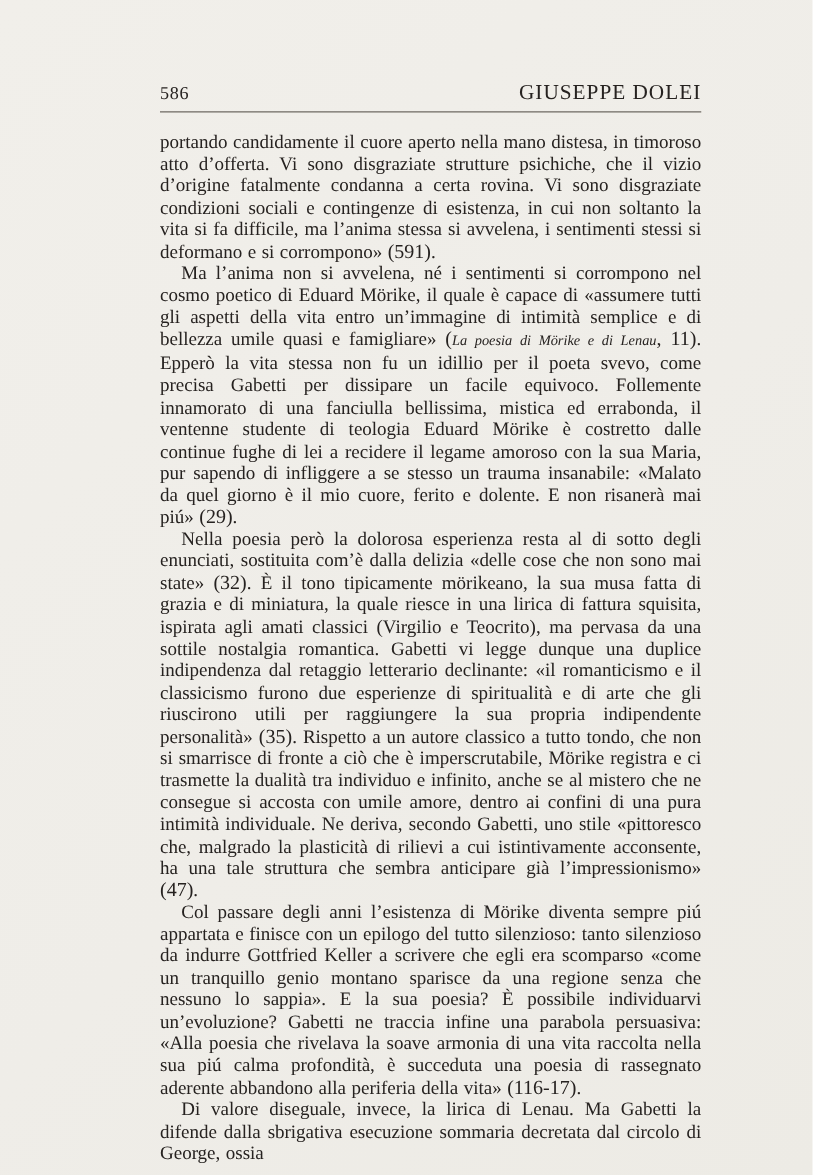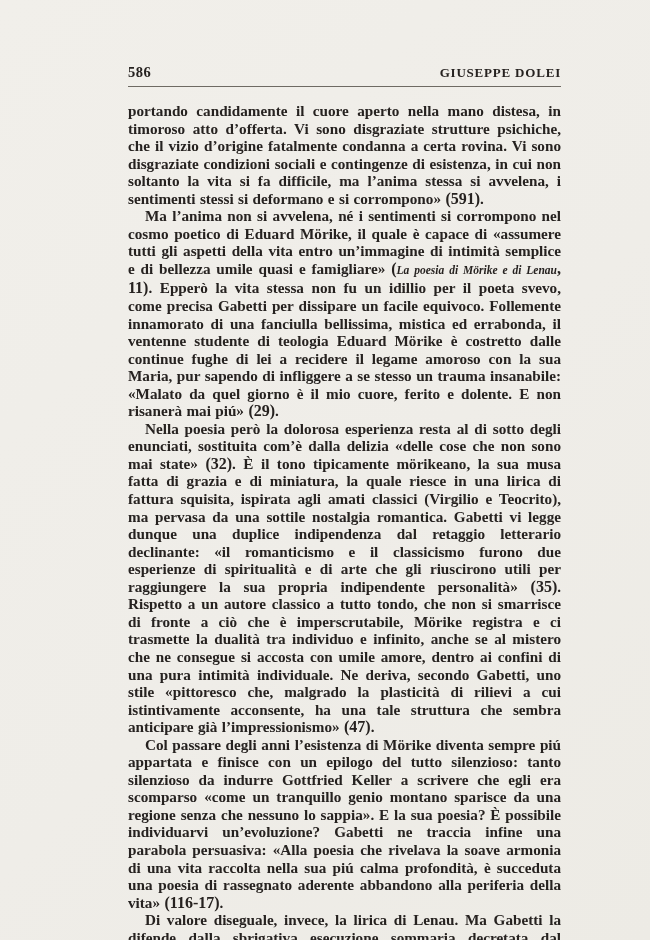--- a/index.html
+++ b/index.html
@@ -11,39 +11,38 @@
     height: 940px;
     background: linear-gradient(135deg, #f1efea 0%, #efede8 55%, #edebe5 100%);
     font-family: "Liberation Serif", "DejaVu Serif", serif;
     color: #262220;
     overflow: hidden;
   }
   .page {
     position: relative;
     width: 650px;
     height: 940px;
-    font-weight: bold;
   }
   .content {
     position: absolute;
     left: 128px;
     top: 64px;
     width: 433px;
   }
   .page-header {
     display: flex;
     justify-content: space-between;
     align-items: baseline;
   }
   .page-number {
     font-size: 14.5px;
     letter-spacing: 0.5px;
   }
   .running-header {
-    font-size: 13px;
+    font-size: 17px;
     letter-spacing: 0.8px;
     text-transform: uppercase;
   }
   .header-rule {
     border: none;
     border-top: 1.2px solid #6e6a63;
     margin: 5px 0 0 0;
     width: 100%;
   }
   .body-text {
@@ -75,16 +74,16 @@
     <div class="page-header">
       <span class="page-number">586</span>
       <span class="running-header">Giuseppe Dolei</span>
     </div>
     <hr class="header-rule">
     <div class="body-text" id="body-text">
         <p class="para"><span>portando candidamente il cuore aperto nella mano distesa, in timoroso atto d’offerta. Vi sono disgraziate strutture psichiche, che il vizio d’origine fatalmente condanna a certa rovina. Vi sono disgraziate condizioni sociali e contingenze di esistenza, in cui non soltanto la vita si fa difficile, ma l’anima stessa si avvelena, i sentimenti stessi si deformano e si corrompono» </span><span class="small">(591)</span><span>.</span></p>
         <p class="para indent"><span>Ma l’anima non si avvelena, né i sentimenti si corrompono nel cosmo poetico di Eduard Mörike, il quale è capace di «assumere tutti gli aspetti della vita entro un’immagine di intimità semplice e di bellezza umile quasi e famigliare» </span><span class="small">(</span><span class="small-italic">La poesia di Mörike e di Lenau</span><span class="small">, 11)</span><span>. Epperò la vita stessa non fu un idillio per il poeta svevo, come precisa Gabetti per dissipare un facile equivoco. Follemente innamorato di una fanciulla bellissima, mistica ed errabonda, il ventenne studente di teologia Eduard Mörike è costretto dalle continue fughe di lei a recidere il legame amoroso con la sua Maria, pur sapendo di infliggere a se stesso un trauma insanabile: «Malato da quel giorno è il mio cuore, ferito e dolente. E non risanerà mai piú» </span><span class="small">(29)</span><span>.</span></p>
         <p class="para indent"><span>Nella poesia però la dolorosa esperienza resta al di sotto degli enunciati, sostituita com’è dalla delizia «delle cose che non sono mai state» </span><span class="small">(32)</span><span>. È il tono tipicamente mörikeano, la sua musa fatta di grazia e di miniatura, la quale riesce in una lirica di fattura squisita, ispirata agli amati classici (Virgilio e Teocrito), ma pervasa da una sottile nostalgia romantica. Gabetti vi legge dunque una duplice indipendenza dal retaggio letterario declinante: «il romanticismo e il classicismo furono due esperienze di spiritualità e di arte che gli riuscirono utili per raggiungere la sua propria indipendente personalità» </span><span class="small">(35)</span><span>. Rispetto a un autore classico a tutto tondo, che non si smarrisce di fronte a ciò che è imperscrutabile, Mörike registra e ci trasmette la dualità tra individuo e infinito, anche se al mistero che ne consegue si accosta con umile amore, dentro ai confini di una pura intimità individuale. Ne deriva, secondo Gabetti, uno stile «pittoresco che, malgrado la plasticità di rilievi a cui istintivamente acconsente, ha una tale struttura che sembra anticipare già l’impressionismo» </span><span class="small">(47)</span><span>.</span></p>
         <p class="para indent"><span>Col passare degli anni l’esistenza di Mörike diventa sempre piú appartata e finisce con un epilogo del tutto silenzioso: tanto silenzioso da indurre Gottfried Keller a scrivere che egli era scomparso «come un tranquillo genio montano sparisce da una regione senza che nessuno lo sappia». E la sua poesia? È possibile individuarvi un’evoluzione? Gabetti ne traccia infine una parabola persuasiva: «Alla poesia che rivelava la soave armonia di una vita raccolta nella sua piú calma profondità, è succeduta una poesia di rassegnato aderente abbandono alla periferia della vita» </span><span class="small">(116-17)</span><span>.</span></p>
-        <p class="para indent"><span>Di valore diseguale, invece, la lirica di Lenau. Ma Gabetti la difende dalla sbrigativa esecuzione sommaria decretata dal circolo di George, genio</span></p>
+        <p class="para indent"><span>Di valore diseguale, invece, la lirica di Lenau. Ma Gabetti la difende dalla sbrigativa esecuzione sommaria decretata dal circolo di George, ossia</span></p>
       </div>
   </div>
 </div>
 
 </body></html>

